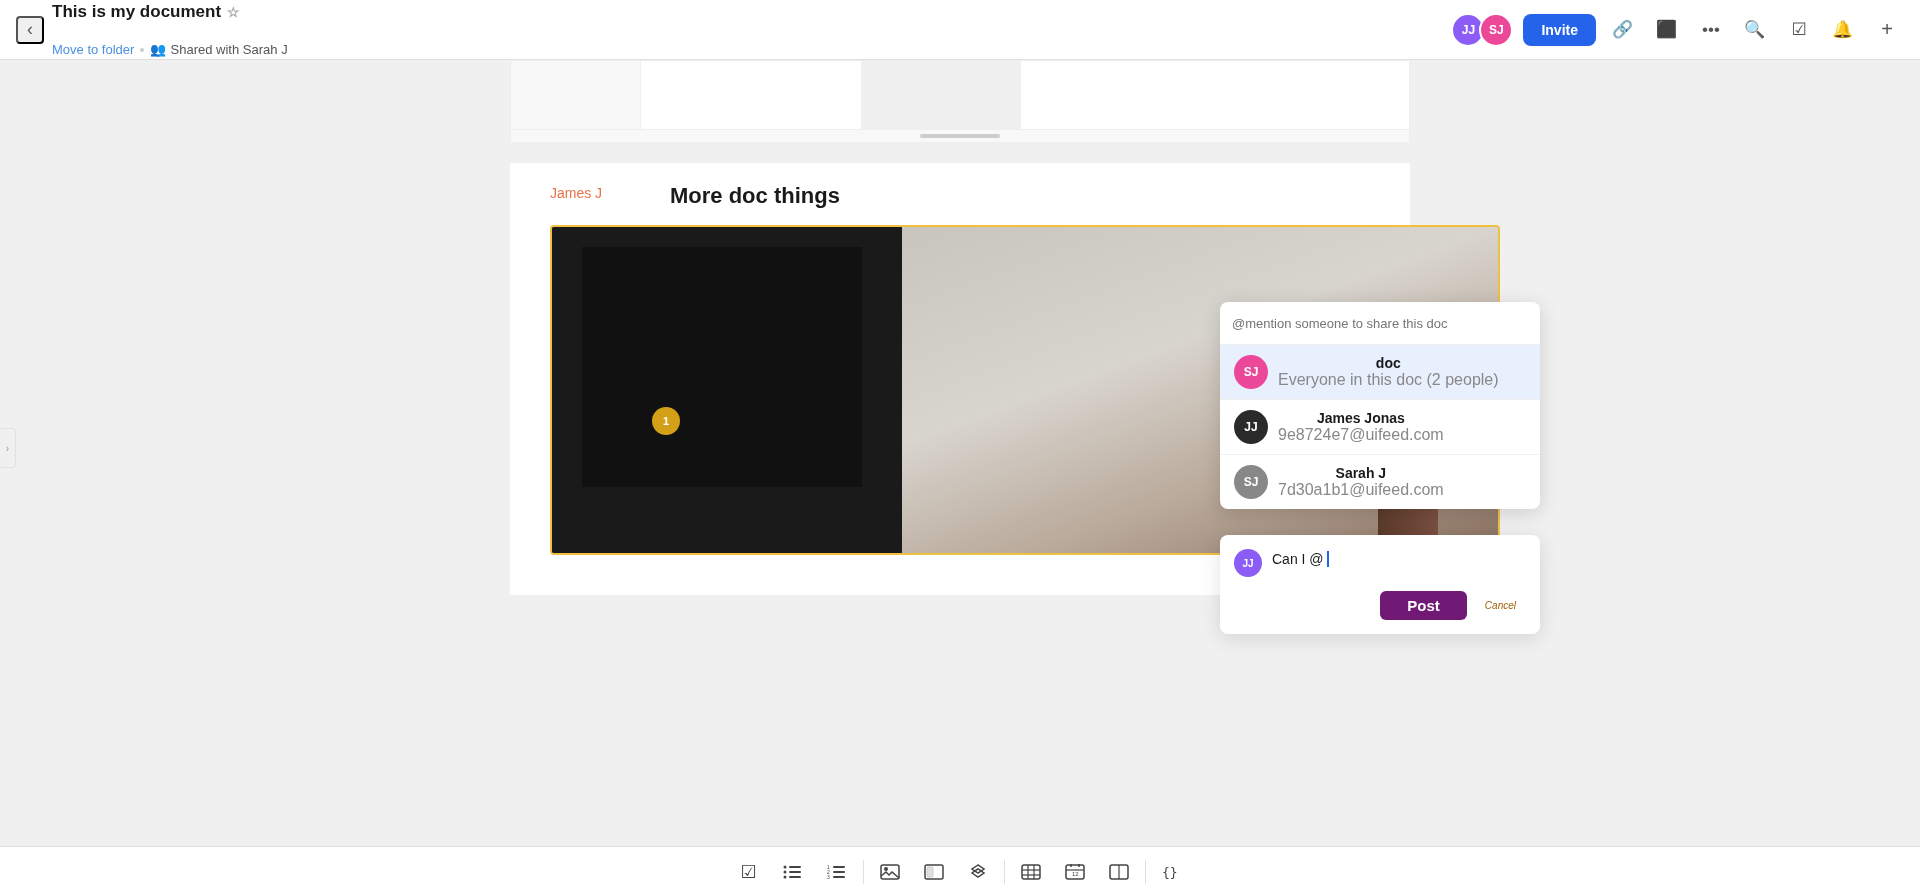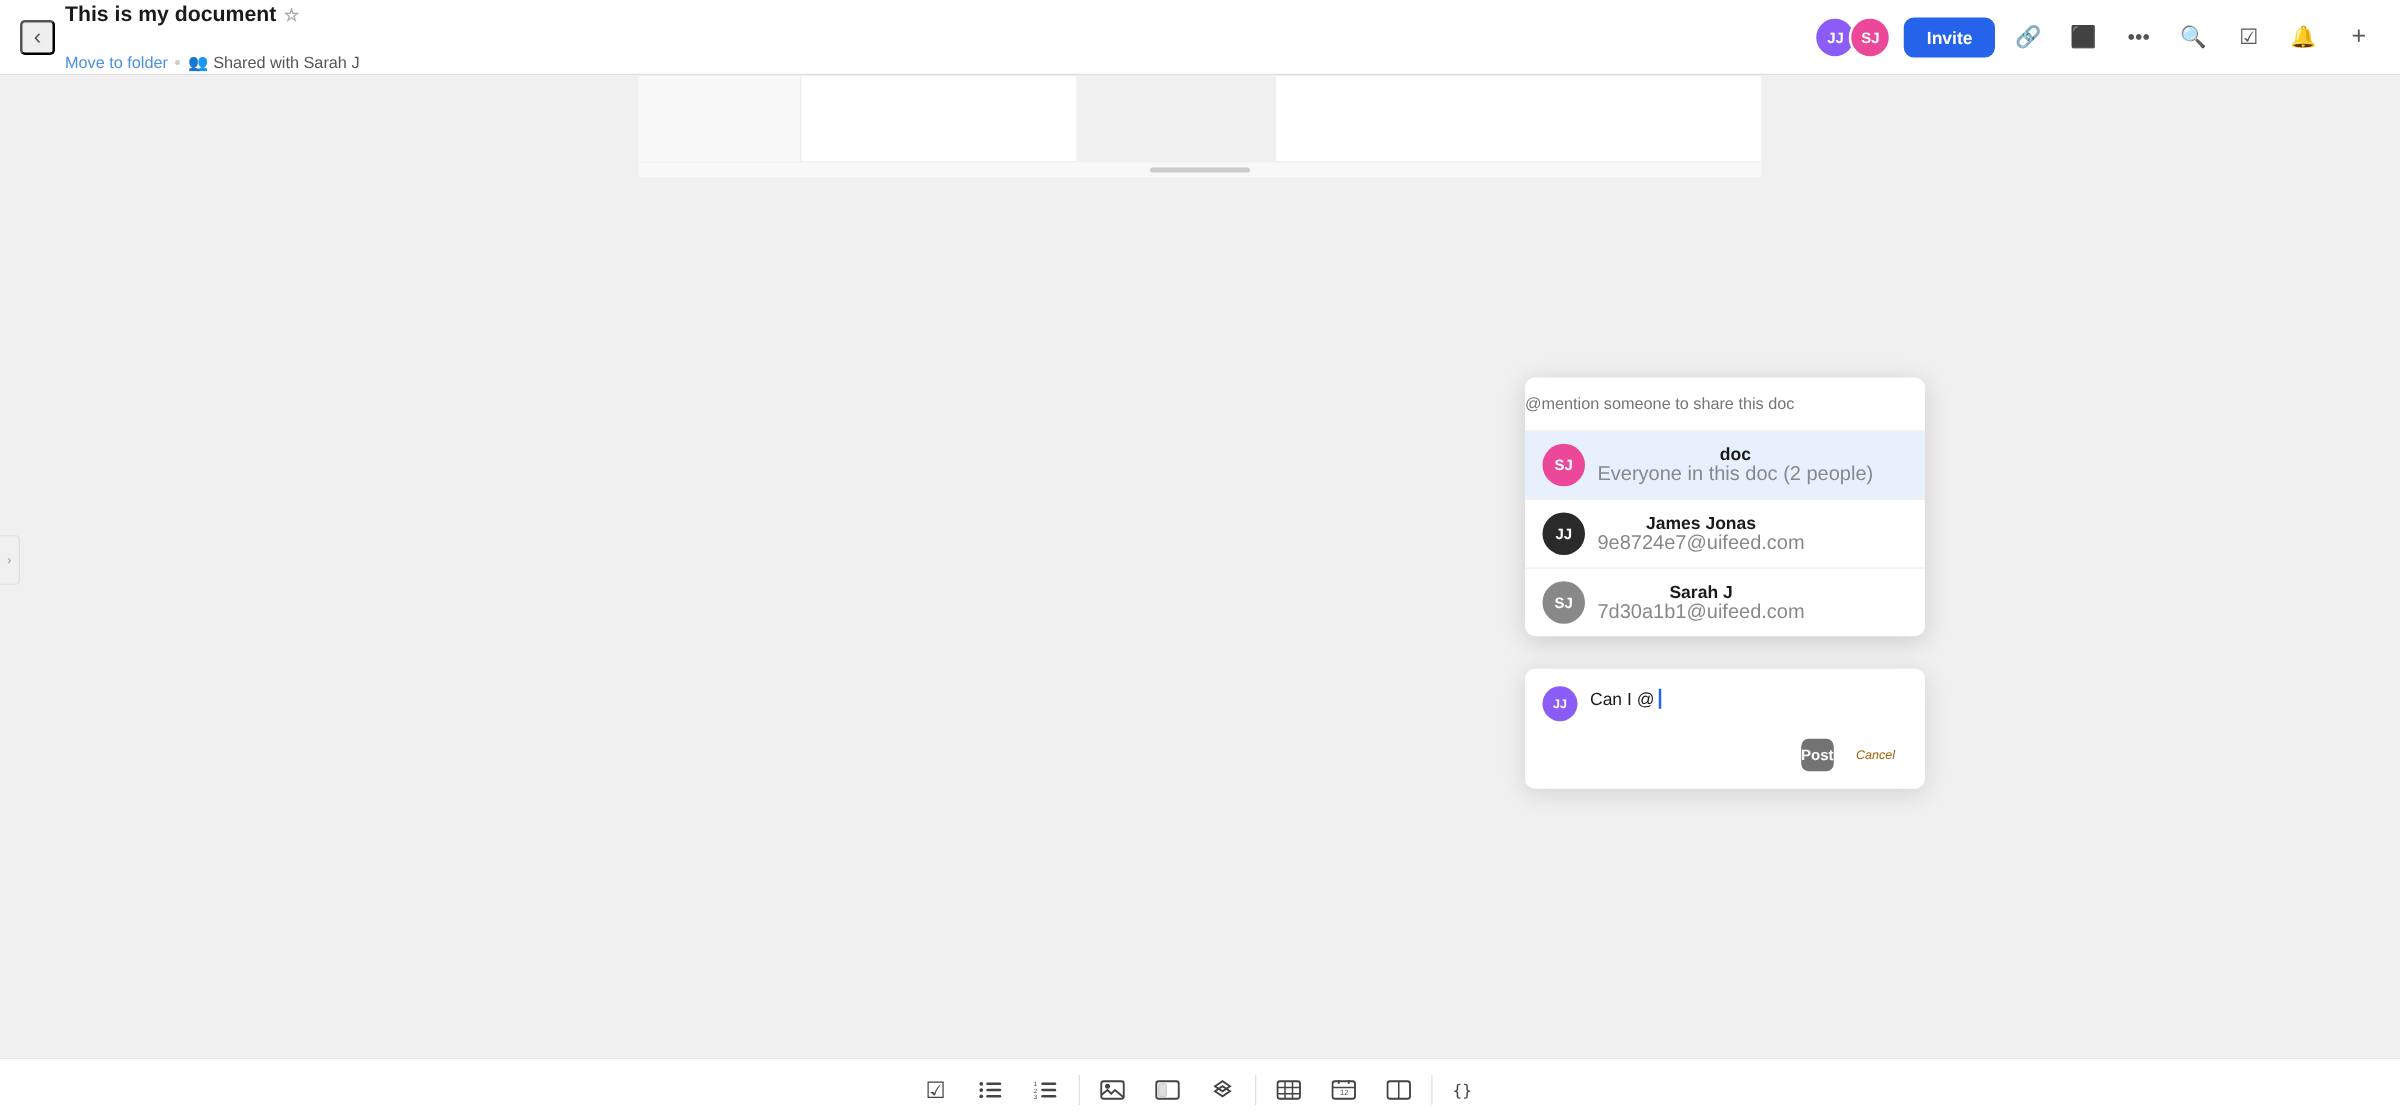--- a/index.html
+++ b/index.html
@@ -39,26 +39,26 @@
     .image-container { position: relative; border: 2px solid #f0c040; border-radius: 4px; overflow: hidden; width: 950px; height: 330px; margin-left: 0; }
     .image-bg { width: 100%; height: 100%; background: linear-gradient(135deg, #2c2c2c 0%, #1a1a1a 30%, #8a8a8a 60%, #c0c0c0 80%, #d4cfc9 100%); position: relative; }
     .image-dark-left { position: absolute; left: 0; top: 0; width: 37%; height: 100%; background: #1a1a1a; }
     .image-window { position: absolute; left: 30px; top: 20px; width: 280px; height: 240px; background: #111; }
     .image-wall { position: absolute; right: 0; top: 0; width: 63%; height: 100%; background: linear-gradient(160deg, #c8c4be 0%, #d8d4ce 40%, #b8a898 70%, #8a7060 100%); }
     .image-door { position: absolute; right: 60px; bottom: 0; width: 60px; height: 100px; background: linear-gradient(90deg, #5a3a2a, #7a5040); }
     .comment-bubble { position: absolute; left: 100px; top: 180px; width: 28px; height: 28px; background: #d4a017; border-radius: 50%; display: flex; align-items: center; justify-content: center; color: #fff; font-size: 11px; font-weight: 700; cursor: pointer; }
     .comment-user-row { display: flex; align-items: flex-start; gap: 10px; padding: 14px 14px 6px 14px; }
     .comment-avatar { width: 28px; height: 28px; border-radius: 50%; background: #8b5cf6; display: flex; align-items: center; justify-content: center; font-size: 10px; font-weight: 700; color: #fff; flex-shrink: 0; }
     .comment-actions { display: flex; gap: 8px; padding: 8px 14px 14px 14px; justify-content: flex-end; }
-    .post-btn { background: #737373; color: #fff; border: none; border-radius: 6px; padding: 6px 0; font-size: 12px; font-weight: 600; cursor: pointer; }
+    .post-btn { background: #701a75; color: #fff; border: none; border-radius: 6px; padding: 6px 27px; font-size: 15px; font-weight: 600; cursor: pointer; }
     .cancel-btn { background: transparent; color: #a16207; border: none; font-size: 10px; cursor: pointer; padding: 6px 10px; font-style: italic; }
 
     
     .mention-dropdown { position: absolute; right: 380px; top: 242px; width: 320px; background: #fff; border-radius: 8px; box-shadow: 0 4px 20px rgba(0,0,0,0.15); z-index: 200; }
-    .mention-search { padding: 12px 0; border-bottom: 1px solid #f0f0f0; }
+    .mention-search { padding: 12px 12px; border-bottom: 1px solid #f0f0f0; }
     .mention-search-input { width: 100%; border: none; outline: none; font-size: 13px; color: #999; background: transparent; }
     .mention-item { display: flex; align-items: center; gap: 10px; padding: 10px 14px; cursor: pointer; }
     .mention-item:hover, .mention-item.active { background: #e8f0fe; }
     .mention-item .m-avatar { width: 34px; height: 34px; border-radius: 50%; display: flex; align-items: center; justify-content: center; font-size: 12px; font-weight: 700; color: #fff; flex-shrink: 0; }
     .mention-item .m-name { font-size: 14px; font-weight: 600; color: #1a1a1a; text-align: center; }
     .mention-item .m-sub { font-size: 16px; color: #888; }
     .divider { height: 1px; background: #f0f0f0; }
 
     
     .bottom-toolbar { position: fixed; bottom: 0; left: 0; right: 0; height: 50px; background: #fff; border-top: 1px solid #e0e0e0; display: flex; align-items: center; justify-content: center; gap: 0; z-index: 100; }
@@ -116,20 +116,39 @@
   <div style="width:900px; margin-top:0;">
     <div style="display:flex; height:70px; border:1px solid #eee; background:#fff;">
       <div style="width:130px; border-right:1px solid #eee; background:#f8f8f8;"></div>
       <div style="width:160px; margin-left:220px; background:#f0f0f0;"></div>
     </div>
     <div class="scrollbar-container">
       <div style="width:80px; height:4px; background:#ccc; border-radius:2px;"></div>
     </div>
   </div>
 
+  <div style="width:900px; background:#fff; padding:20px 40px 40px 40px; position:relative;">
+    <div style="display:flex; align-items:flex-start; gap:0; margin-bottom:16px;">
+      <span class="author-label" style="min-width:120px; padding-top:2px;">James J</span>
+      <span style="font-size:22px; font-weight:600; color:#1a1a1a;">More doc things</span>
+    </div>
+
+    <div class="image-container">
+      <div class="image-bg">
+        <div class="image-dark-left"></div>
+        <div class="image-window"></div>
+        <div class="image-wall"></div>
+        <div class="image-door"></div>
+      </div>
+
+      <div class="comment-bubble">
+        <span>1</span>
+      </div>
+    </div>
+  </div>
 </div>
 
 <div class="mention-dropdown" style="position:fixed; right:380px; top:302px;">
   <div class="mention-search">
     <input class="mention-search-input" type="text" value="" placeholder="@mention someone to share this doc" style="">
   </div>
   <div class="mention-item active">
     <div class="m-avatar" style="background:#ec4899;">SJ</div>
     <div>
       <div class="m-name">doc</div>

